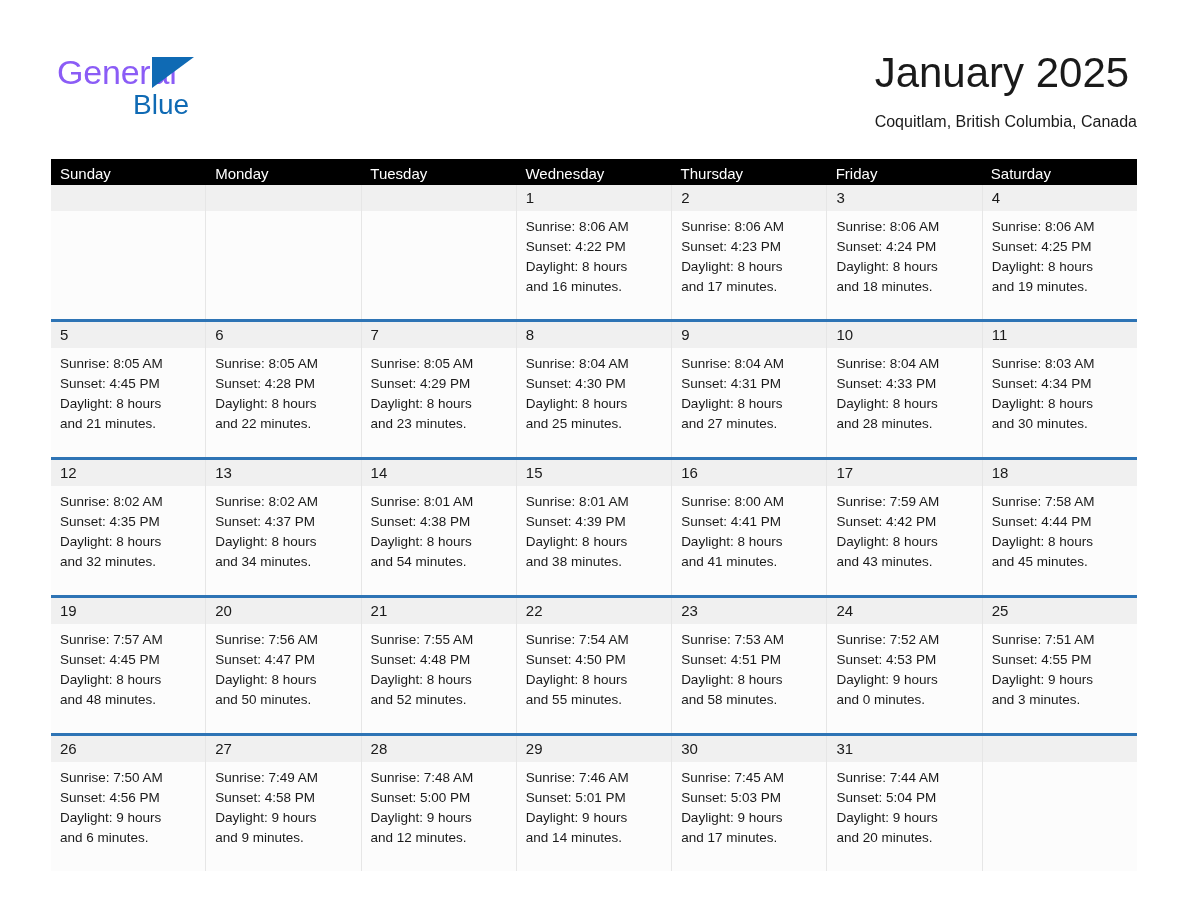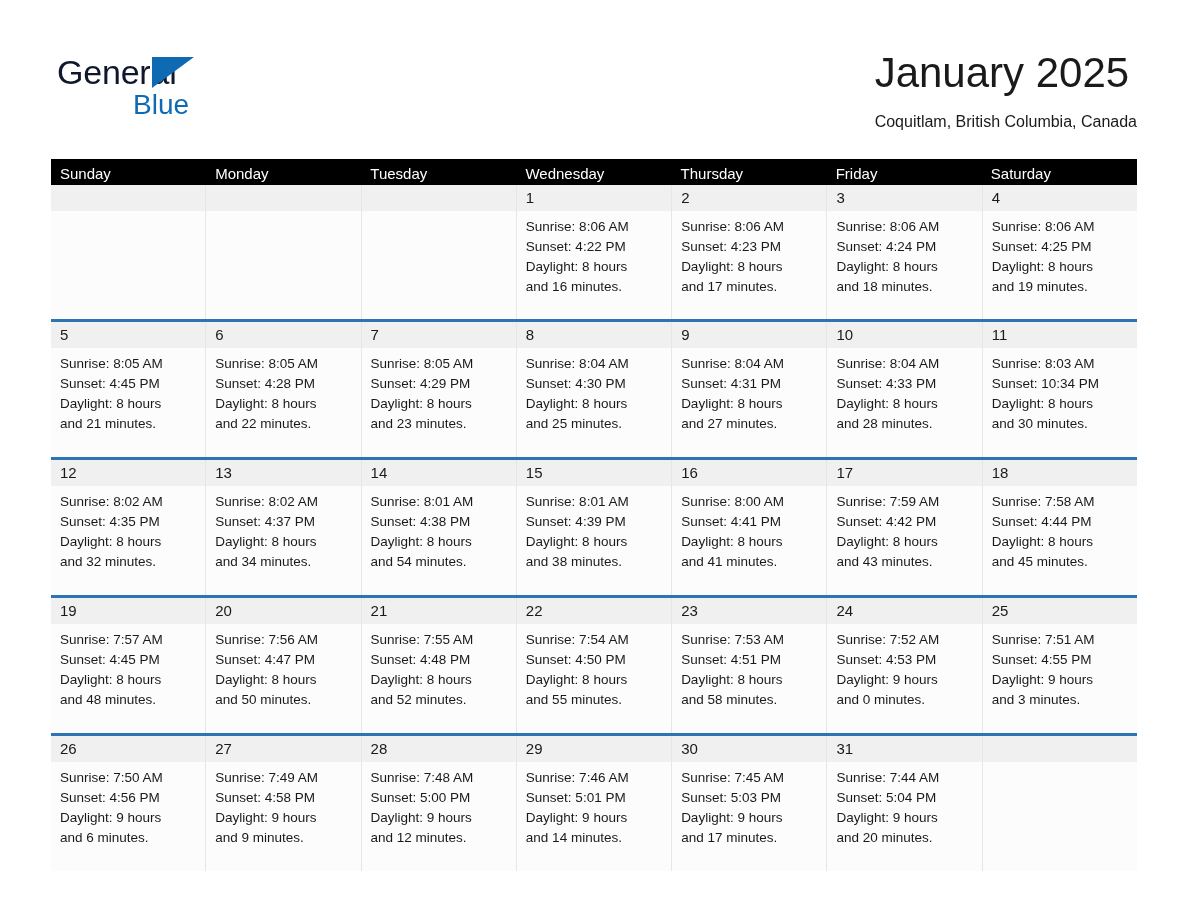--- a/index.html
+++ b/index.html
@@ -34,21 +34,21 @@
     top: 52px;
     width: 260px;
     height: 76px;
   }
   .logo-general {
     position: absolute;
     left: 0;
     top: 0;
     font-size: 34px;
     line-height: 40px;
-    color: #0f172a;
+    color: #8b5cf6;
     letter-spacing: -0.2px;
     font-weight: 400;
     white-space: nowrap;
   }
   .logo-tri {
     position: absolute;
     left: 95px;
     top: 5px;
     width: 0;
     height: 0;
@@ -282,21 +282,21 @@
               <div class="day-line">Sunrise: 8:04 AM</div>
               <div class="day-line">Sunset: 4:33 PM</div>
               <div class="day-line">Daylight: 8 hours</div>
               <div class="day-line">and 28 minutes.</div>
             </div>
           </div>
           <div class="day-cell">
             <div class="day-num-bar">11</div>
             <div class="day-body">
               <div class="day-line">Sunrise: 8:03 AM</div>
-              <div class="day-line">Sunset: 10:34 PM</div>
+              <div class="day-line">Sunset: 4:34 PM</div>
               <div class="day-line">Daylight: 8 hours</div>
               <div class="day-line">and 30 minutes.</div>
             </div>
           </div>
         </div>
         <div class="row-sep"></div>
         <div class="week-row">
           <div class="day-cell">
             <div class="day-num-bar">12</div>
             <div class="day-body">

